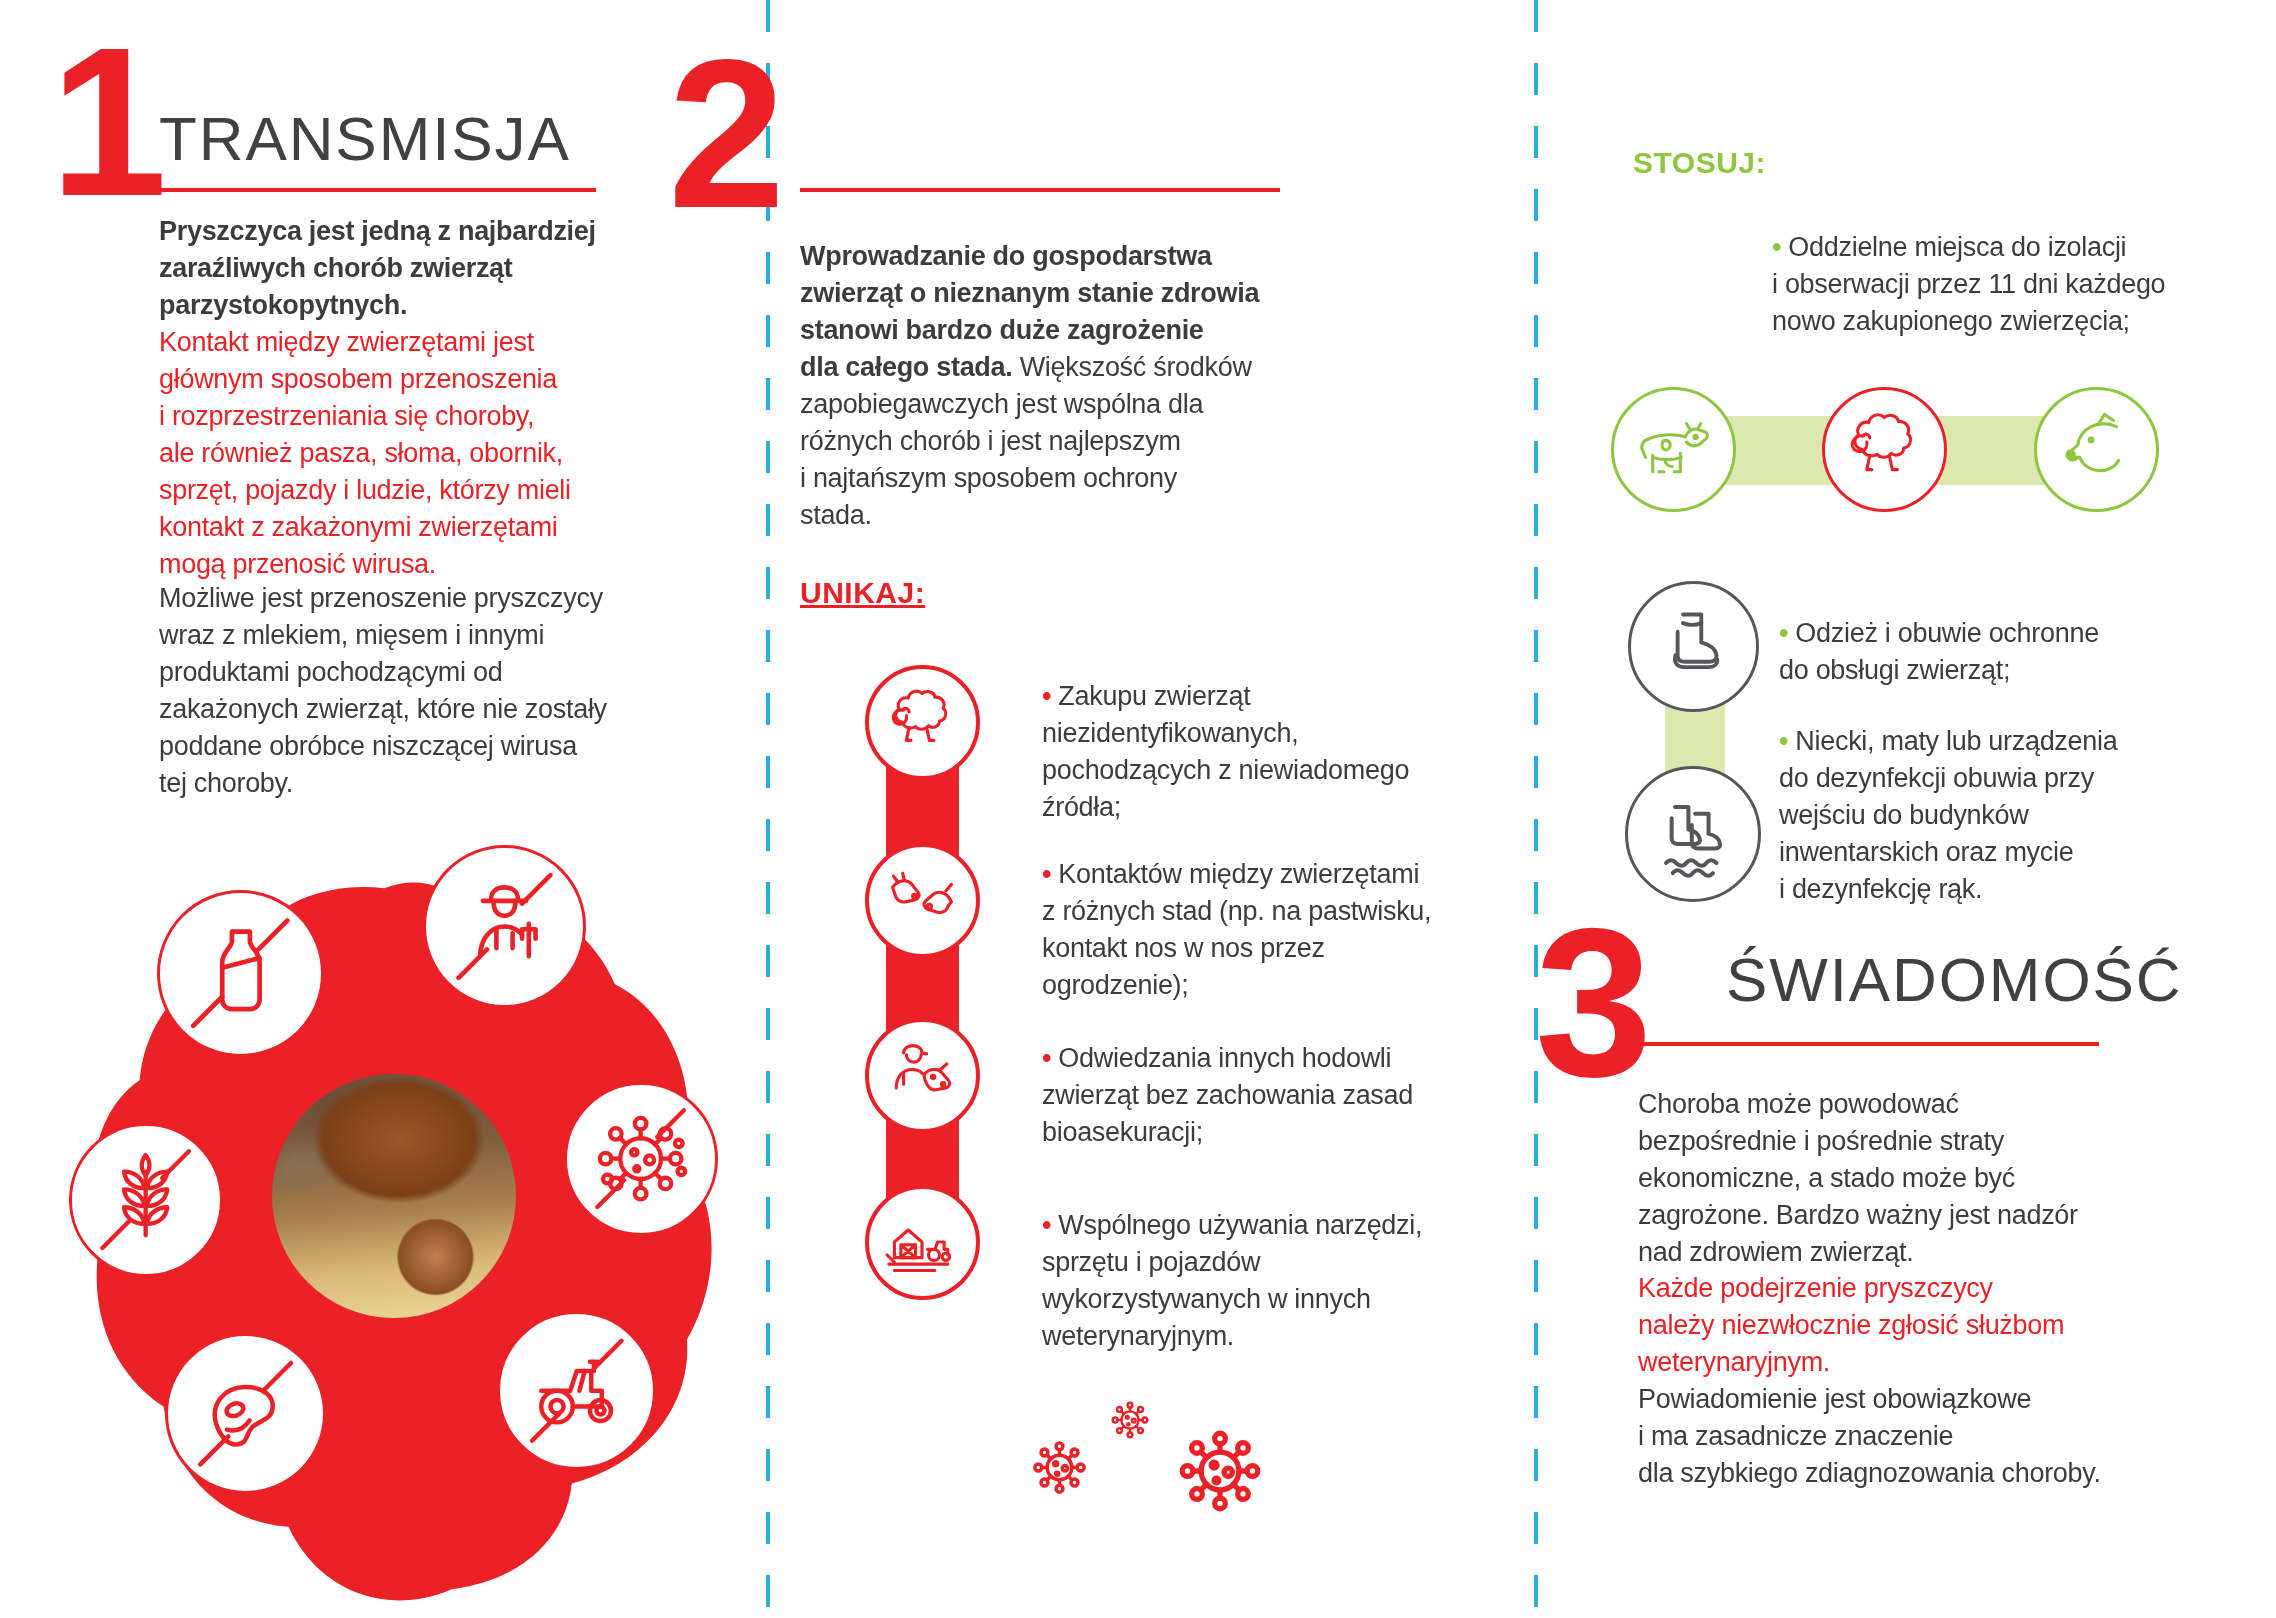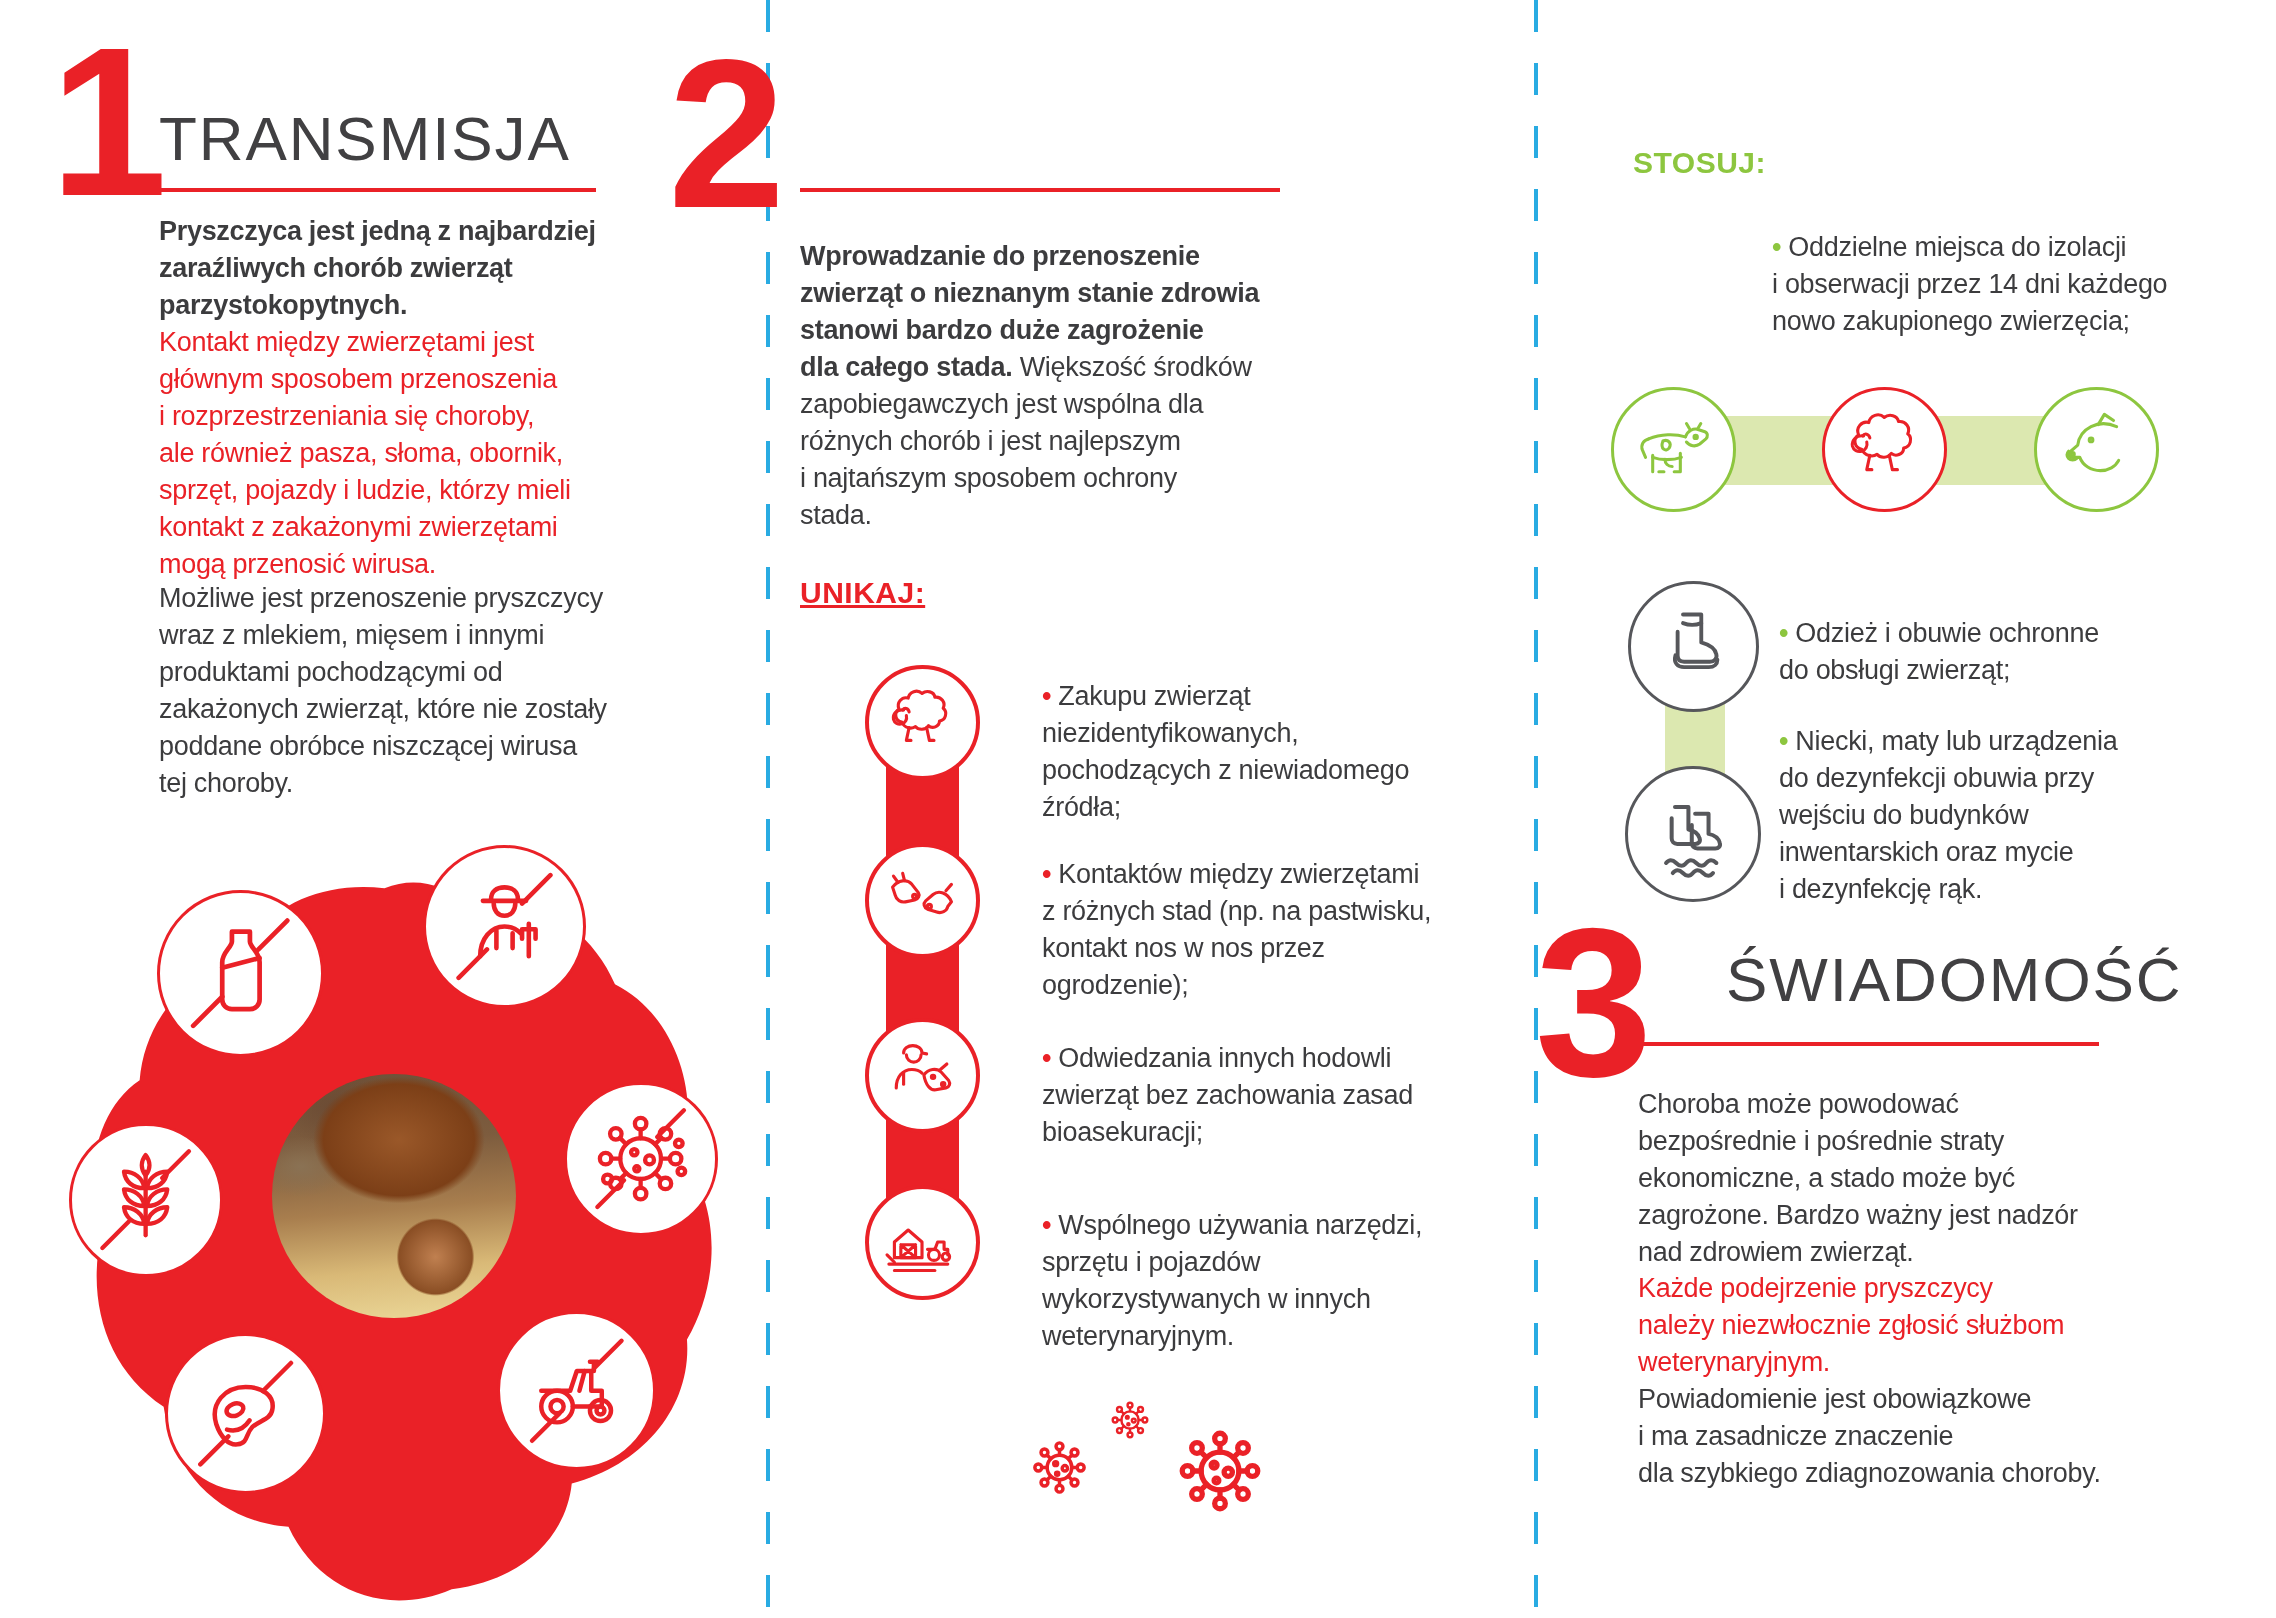--- a/index.html
+++ b/index.html
@@ -242,21 +242,21 @@
   </div>
   <div class="circ cred" style="left:497px;top:1311px;width:159px;height:159px">
     <svg class="i sred" viewBox="0 0 100 100">
         <use href="#g-tractor"></use>
         <use href="#g-slash"></use>
       </svg>
   </div>
 
   <div class="num" style="left:668px;top:29px">2</div>
   <div class="rule" style="left:800px;top:188px;width:480px"></div>
-  <p class="para" style="left:800px;top:238px;width:557px"><span class="b">Wprowadzanie do przenoszenie
+  <p class="para" style="left:800px;top:238px;width:557px"><span class="b">Wprowadzanie do gospodarstwa
 zwierząt o nieznanym stanie zdrowia
 stanowi bardzo duże zagrożenie
 dla całego stada.</span> <span>Większość środków
 zapobiegawczych jest wspólna dla
 różnych chorób i jest najlepszym
 i najtańszym sposobem ochrony
 stada.</span></p>
   <div class="label red-t" style="left:800px;top:576px">UNIKAJ:</div>
 
   <div class="rband" style="left:886px;top:722px;width:73px;height:520px"></div>
@@ -302,21 +302,21 @@
     </svg>
   <svg class="virus" style="left:1103px;top:1393px" width="54" height="54" viewBox="0 0 100 100">
       <use href="#g-virus"></use>
     </svg>
   <svg class="virus" style="left:1161px;top:1412px" width="118" height="118" viewBox="0 0 100 100">
       <use href="#g-virus"></use>
     </svg>
 
   <div class="label green-t" style="left:1633px;top:146px">STOSUJ:</div>
   <p class="para bullet gb" style="left:1772px;top:229px;width:471px">Oddzielne miejsca do izolacji
-i obserwacji przez 14 dni każdego
+i obserwacji przez 11 dni każdego
 nowo zakupionego zwierzęcia;</p>
 
   <div class="band" style="left:1674px;top:416px;width:423px;height:69px"></div>
   <div class="circ cgreen" style="left:1611px;top:387px;width:125px;height:125px">
     <svg class="i sgreen" viewBox="0 0 100 100">
         <use href="#g-cow"></use>
       </svg>
   </div>
   <div class="circ cred" style="left:1822px;top:387px;width:125px;height:125px">
     <svg class="i sred" style="stroke-width:3" viewBox="0 0 100 100">

